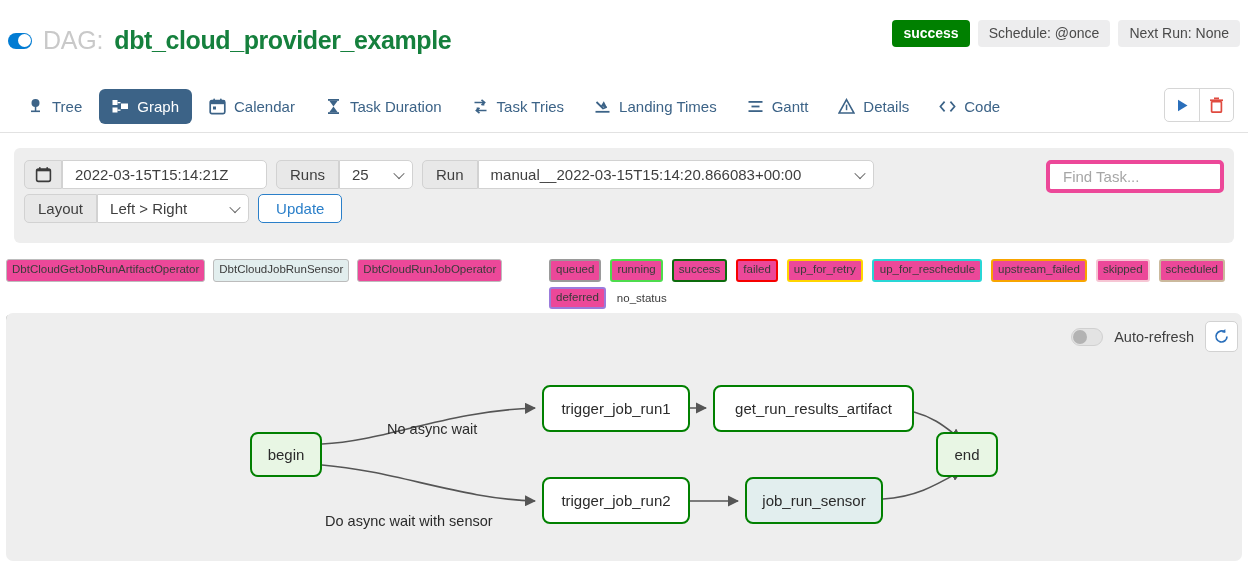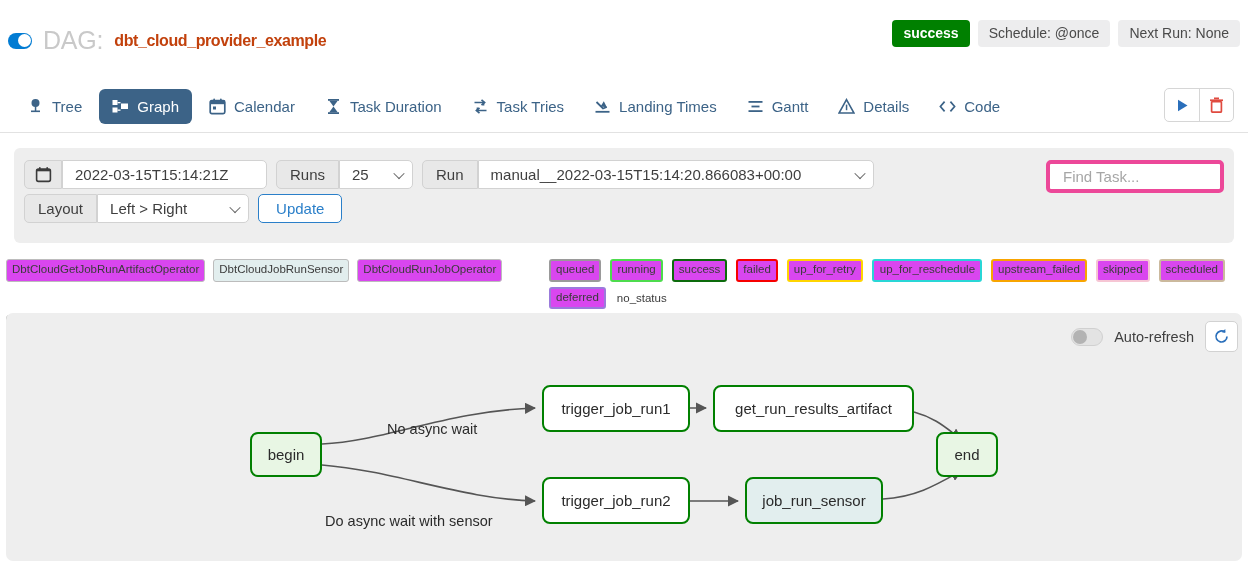--- a/index.html
+++ b/index.html
@@ -26,21 +26,21 @@
     background: #027cd3; position: relative; flex: none;
   }
   .dag-toggle::after {
     content: ""; position: absolute; right: 1.5px; top: 1.5px;
     width: 13px; height: 13px; border-radius: 50%; background: #fff;
   }
   .dag-label {
     font-size: 25px; color: #c9c9c9; font-weight: 400; letter-spacing: -0.2px;
   }
   .dag-name {
-    font-size: 16px; color: #c2410c; font-weight: 700; letter-spacing: -0.4px;
+    font-size: 25px; color: #15803d; font-weight: 700; letter-spacing: -0.4px;
   }
   .badges {
     position: absolute; right: 8px; top: 20px;
     display: flex; align-items: center; gap: 8px;
   }
   .badge {
     font-size: 14px; padding: 5px 11px 6px; border-radius: 4px;
     background: #ededee; color: #4a4a4a; white-space: nowrap;
   }
   .badge.state-success { background: #008000; color: #fff; font-weight: 700; }
@@ -125,21 +125,21 @@
     font-size: 15px; color: #a6a6a6;
   }
 
   
   .legend-ops { position: absolute; left: 6px; top: 259px; width: 520px;
     display: flex; flex-wrap: wrap; gap: 5px 8px; }
   .legend-states { position: absolute; left: 549px; top: 259px; width: 695px;
     display: flex; flex-wrap: wrap; gap: 5px 9px; align-items: center; }
   .pill {
     font-size: 11.5px; line-height: 1; padding: 4px 5px 5px;
-    border: 1px solid #bcbcbc; border-radius: 3px; background: #d946ef;
+    border: 1px solid #bcbcbc; border-radius: 3px; background: #ec4899;
     color: #3b3b3b; white-space: nowrap;
   }
   .pill.state { border-width: 2px; padding: 3px 5px 4px; }
   .plain-txt { font-size: 11.5px; color: #3b3b3b; padding: 4px 2px; }
 
   
   .graph-panel {
     position: absolute; left: 6px; top: 313px; width: 1236px; height: 248px;
     background: #eeeeee; border-radius: 7px; overflow: hidden;
   }

